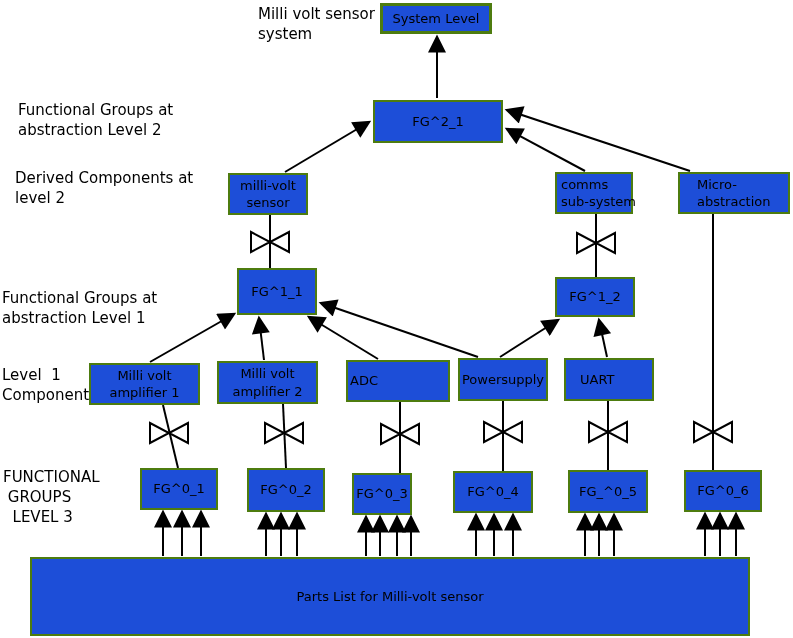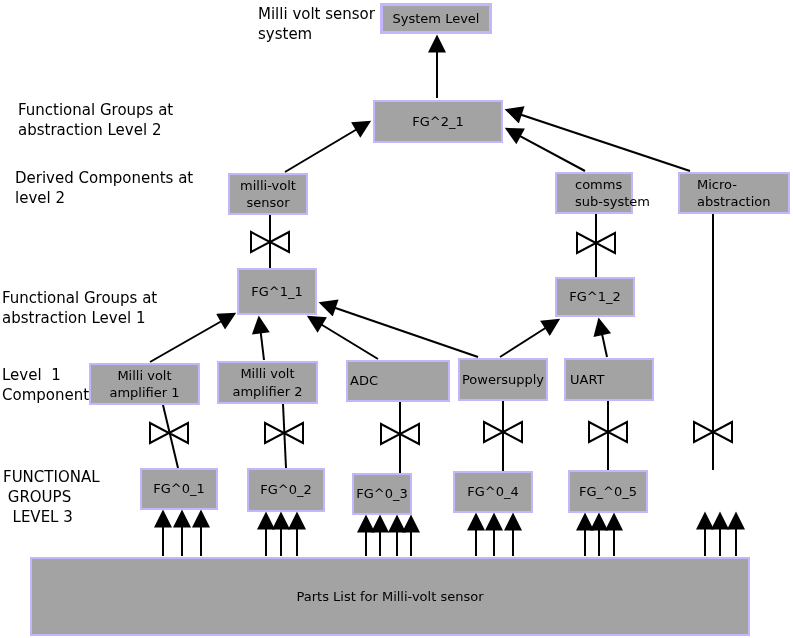--- a/index.html
+++ b/index.html
@@ -2,22 +2,22 @@
 <html><head>
 <meta charset="utf-8">
 <style>
   html,body { margin:0; padding:0; background:#ffffff; }
   #canvas {
     position:relative; width:793px; height:638px; background:#ffffff;
     font-family:"DejaVu Sans", sans-serif; color:#000; overflow:hidden;
   }
   #wires { position:absolute; left:0; top:0; }
   .box {
-    position:absolute; box-sizing:border-box; background:#a3a3a3;
-    border:2px solid #c4b5fd; display:flex; align-items:center; justify-content:center;
+    position:absolute; box-sizing:border-box; background:#1d4ed8;
+    border:2px solid #4d7c0f; display:flex; align-items:center; justify-content:center;
     text-align:center; white-space:pre; font-size:13px; line-height:1.32;
   }
   .box.left { justify-content:flex-start; text-align:left; }
   .lbl {
     position:absolute; white-space:pre; font-size:15px; line-height:1.32;
   }
 </style>
 </head>
 <body>
 
@@ -92,37 +92,38 @@
 Components</div>
   <div class="lbl" style="left:3px;   top:468px;">FUNCTIONAL
  GROUPS
   LEVEL 3</div>
 
   <div class="box" style="left:380px; top:3px;   width:112px; height:31px; border-width:3px;">System Level</div>
   <div class="box" style="left:373px; top:100px; width:130px; height:43px;">FG^2_1</div>
 
   <div class="box" style="left:228px; top:173px; width:80px;  height:42px;">milli-volt
 sensor</div>
-  <div class="box left" style="left:555px; top:172px; width:78px;  height:42px; padding-left:18px;">comms
+  <div class="box left" style="left:555px; top:172px; width:78px;  height:42px; padding-left:4px;">comms
 sub-system</div>
   <div class="box left" style="left:678px; top:172px; width:112px; height:42px; padding-left:17px;">Micro-
 abstraction</div>
 
   <div class="box" style="left:237px; top:268px; width:80px; height:47px;">FG^1_1</div>
   <div class="box" style="left:555px; top:277px; width:80px; height:40px;">FG^1_2</div>
 
   <div class="box" style="left:89px;  top:363px; width:111px; height:42px;">Milli volt
 amplifier 1</div>
   <div class="box" style="left:217px; top:361px; width:101px; height:43px;">Milli volt
 amplifier 2</div>
   <div class="box left" style="left:346px; top:360px; width:104px; height:42px; padding-left:2px;">ADC</div>
   <div class="box" style="left:458px; top:358px; width:90px;  height:43px;">Powersupply</div>
-  <div class="box left" style="left:564px; top:358px; width:90px;  height:43px; padding-left:4px;">UART</div>
+  <div class="box left" style="left:564px; top:358px; width:90px;  height:43px; padding-left:14px;">UART</div>
 
   <div class="box" style="left:140px; top:468px; width:78px; height:42px;">FG^0_1</div>
   <div class="box" style="left:247px; top:468px; width:78px; height:44px;">FG^0_2</div>
   <div class="box" style="left:352px; top:473px; width:60px; height:42px;text-align:center;">FG^0_3</div>
   <div class="box" style="left:453px; top:471px; width:80px; height:42px;">FG^0_4</div>
   <div class="box" style="left:568px; top:470px; width:80px; height:43px;">FG_^0_5</div>
+  <div class="box" style="left:684px; top:470px; width:78px; height:42px;">FG^0_6</div>
 
   <div class="box" style="left:30px; top:557px; width:720px; height:79px;">Parts List for Milli-volt sensor</div>
 
 </div>
 
 </body></html>

